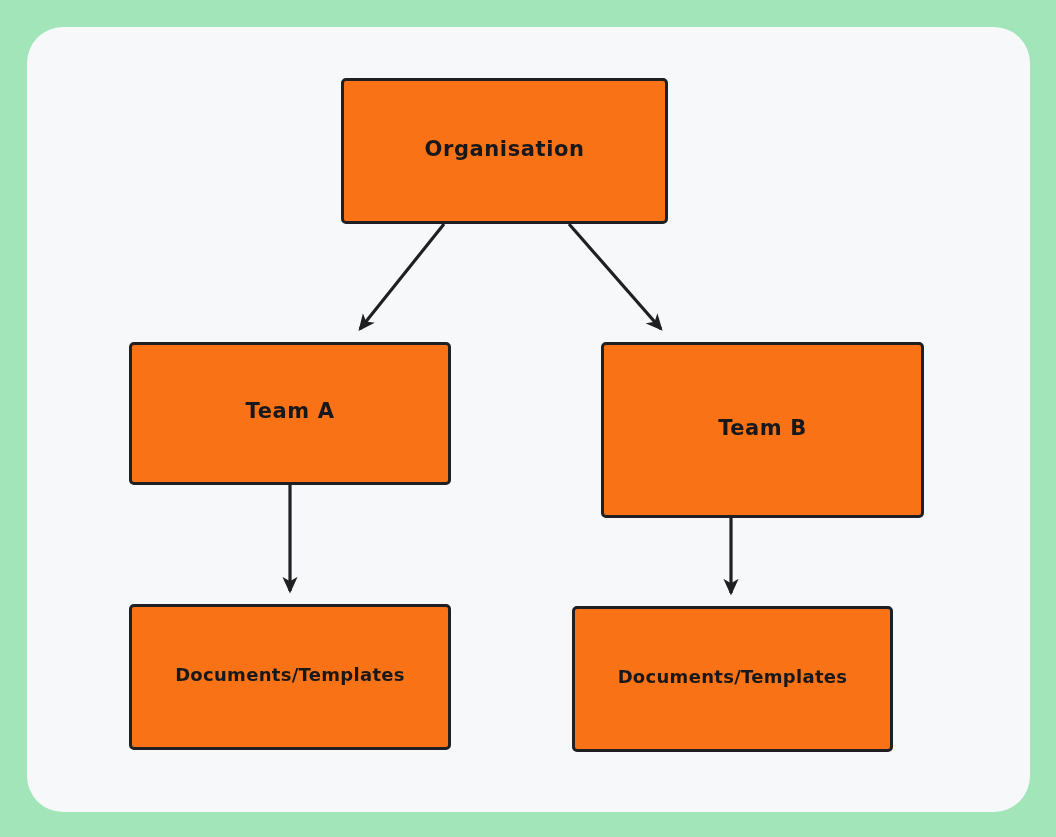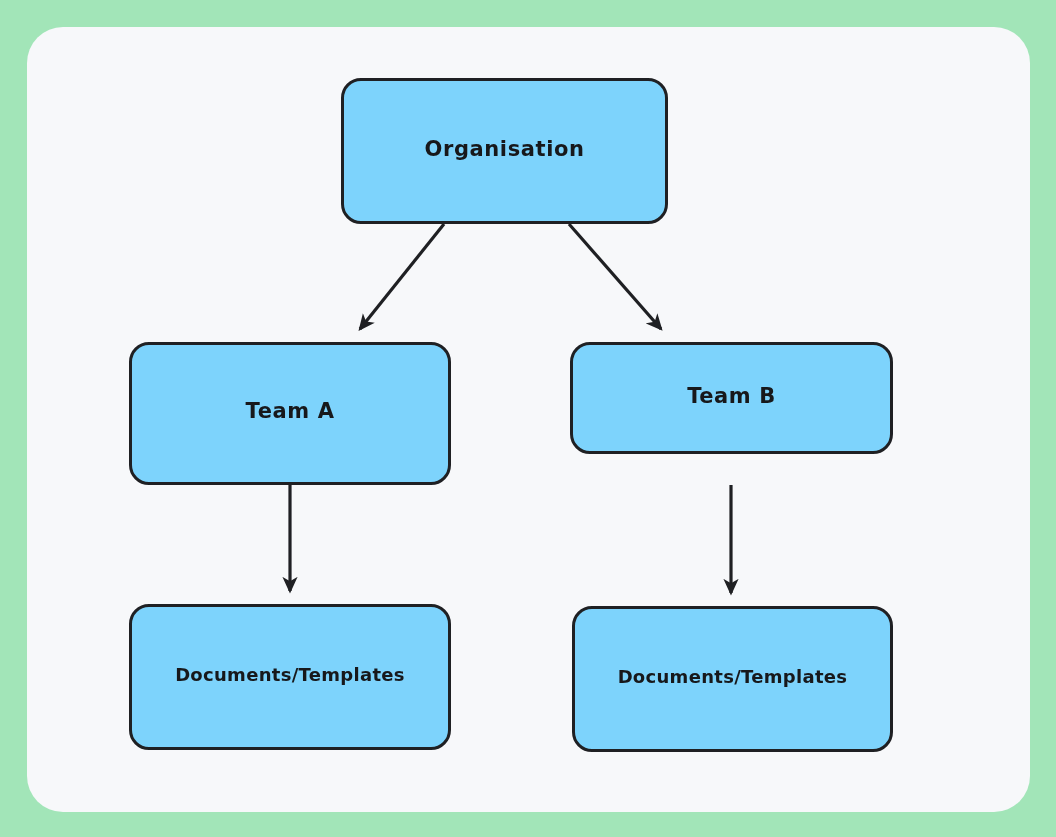--- a/index.html
+++ b/index.html
@@ -39,44 +39,44 @@
     left: 0;
     top: 0;
     width: 1056px;
     height: 837px;
     pointer-events: none;
   }
 
   .node {
     position: absolute;
     box-sizing: border-box;
-    background: #7dd3fc;
+    background: #f97316;
     border: 3px solid #1f2023;
-    border-radius: 20px;
+    border-radius: 5px;
     display: flex;
     align-items: center;
     justify-content: center;
   }
 
   .node-label {
     font-family: "DejaVu Sans", sans-serif;
     font-weight: 700;
     font-size: 21px;
     letter-spacing: 0.6px;
     color: #17181b;
     text-align: center;
     white-space: nowrap;
     line-height: 1;
     transform: translateY(-2px);
   }
 
   
   #node-organisation { left: 341px; top: 78px;  width: 327px; height: 146px; }
   #node-team-a       { left: 129px; top: 342px; width: 322px; height: 143px; }
-  #node-team-b       { left: 570px; top: 342px; width: 323px; height: 112px; }
+  #node-team-b       { left: 601px; top: 342px; width: 323px; height: 176px; }
   #node-docs-a       { left: 129px; top: 604px; width: 322px; height: 146px; }
   #node-docs-b       { left: 572px; top: 606px; width: 321px; height: 146px; }
 
   #node-docs-a .node-label,
   #node-docs-b .node-label { font-size: 18px; letter-spacing: 0.3px; }
 </style>
 </head>
 <body>
 
 <div id="canvas">

